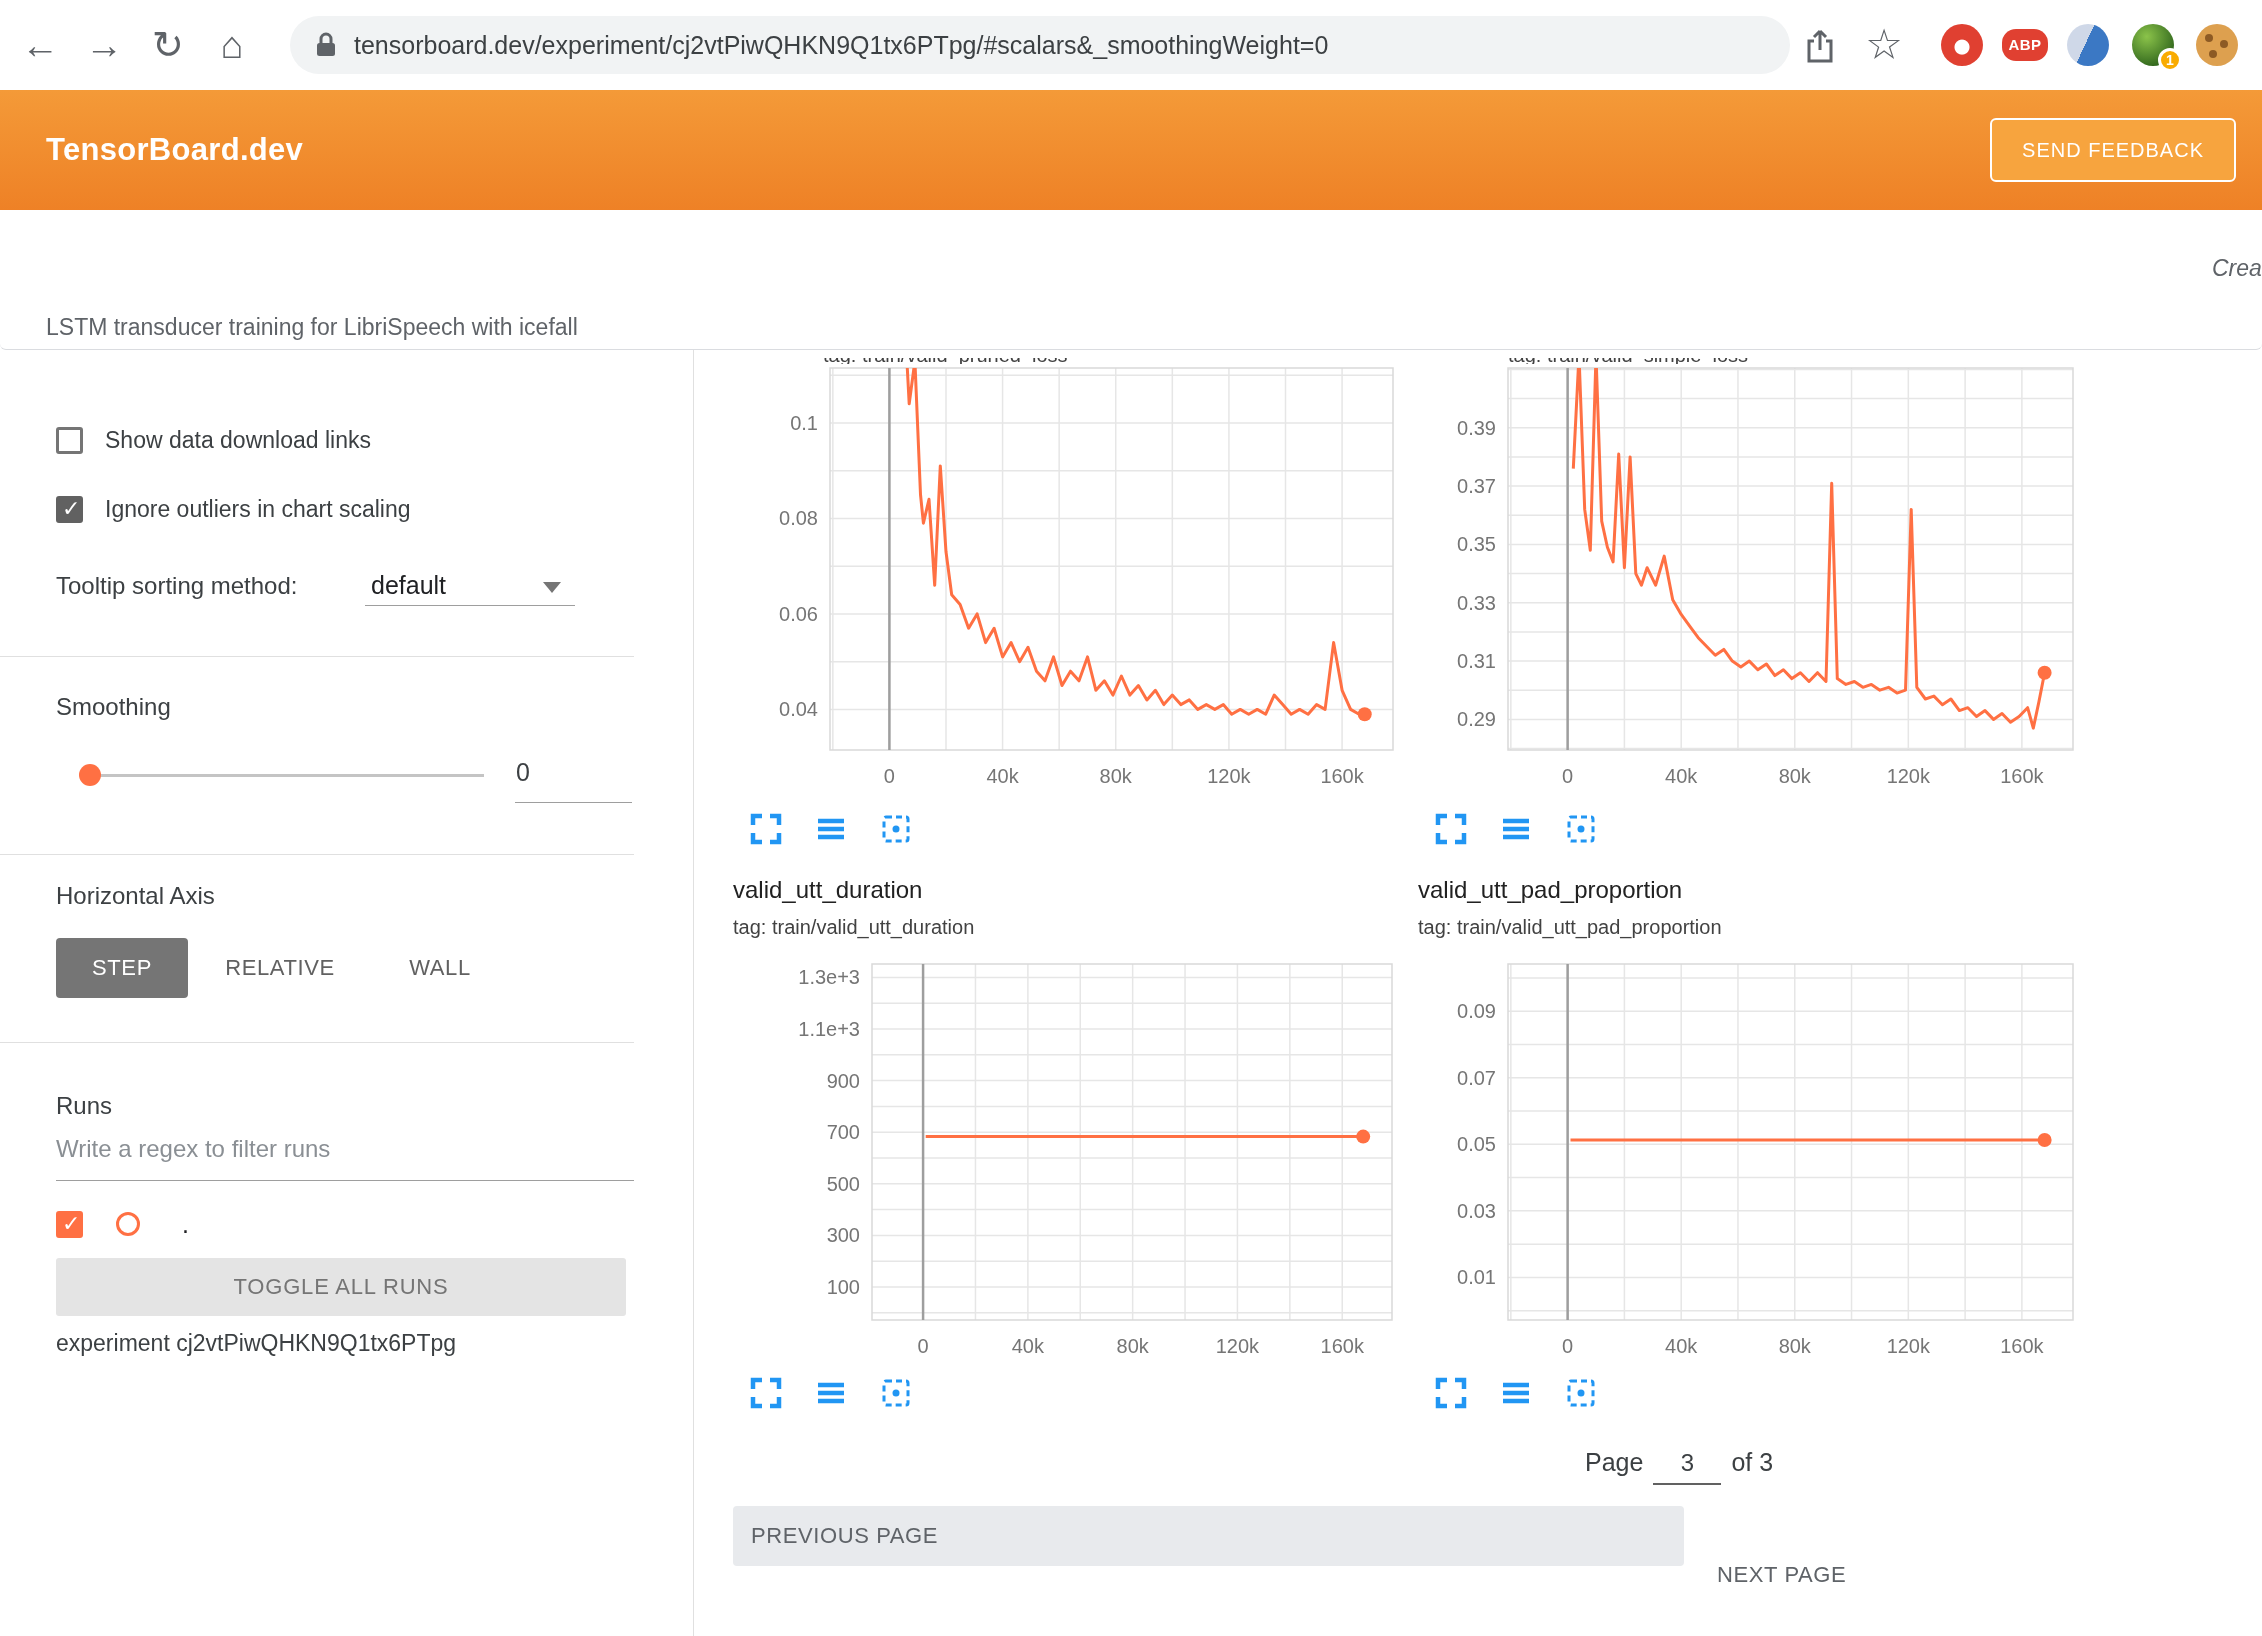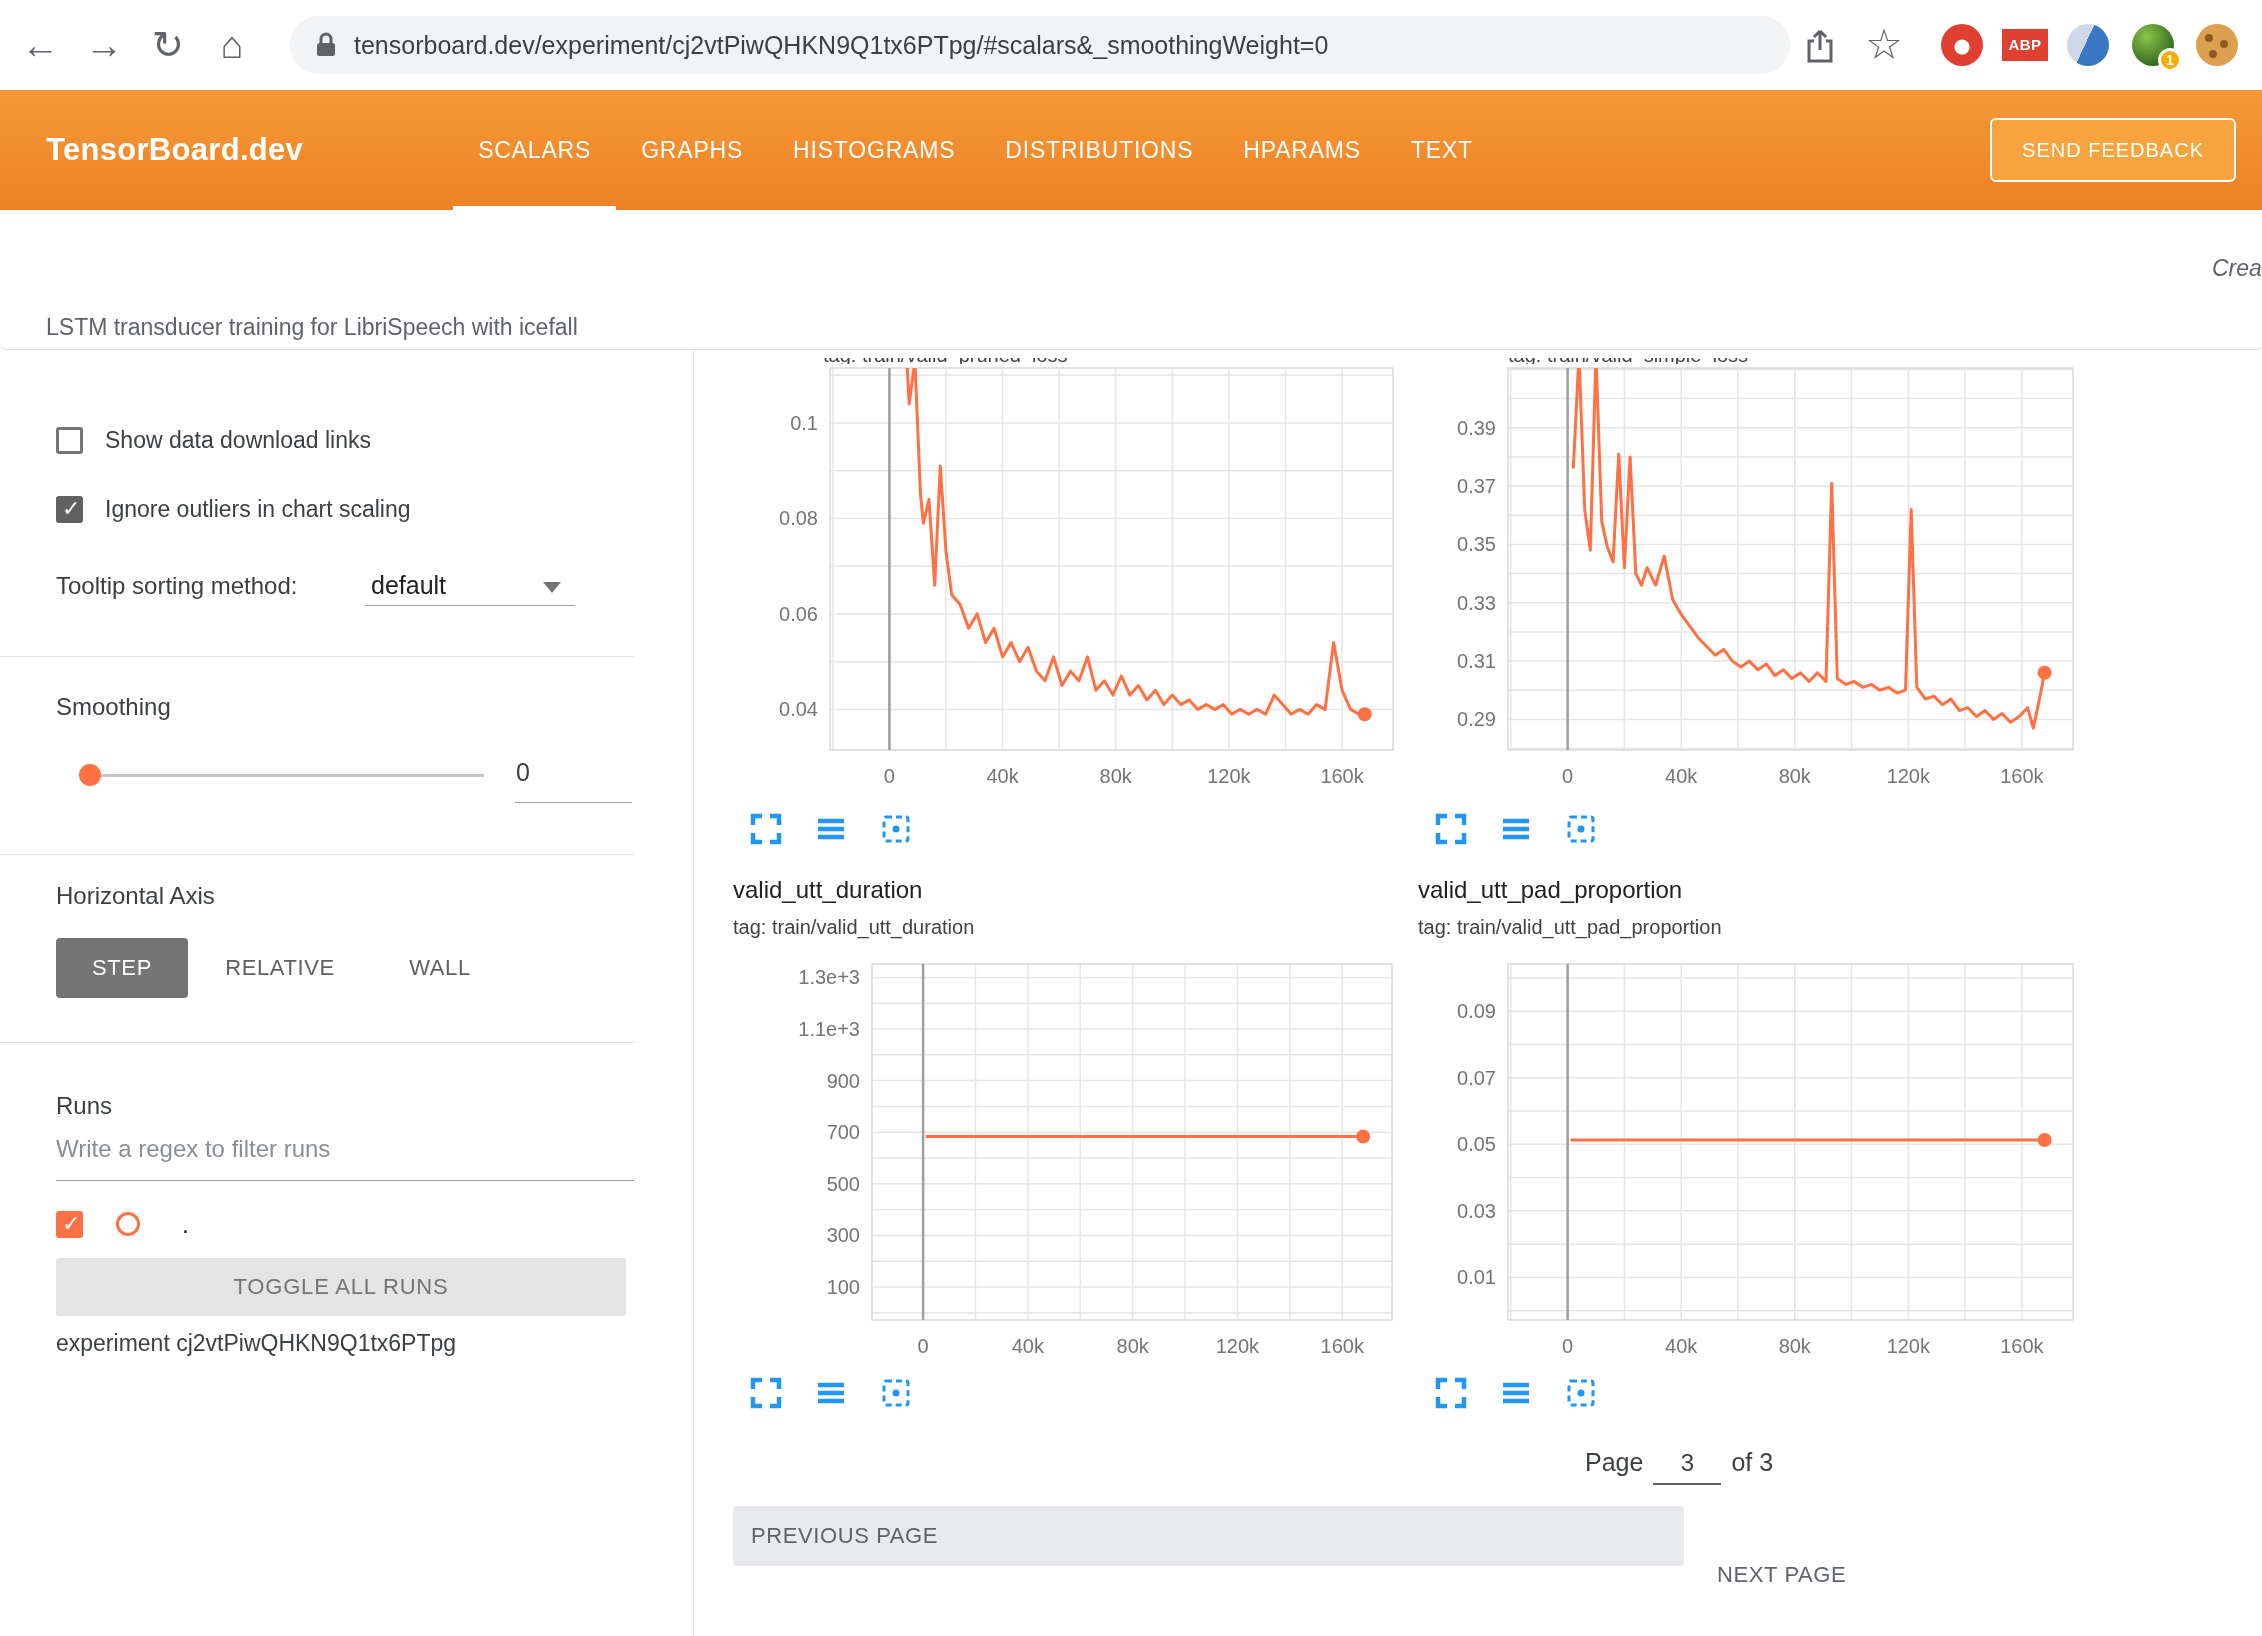--- a/index.html
+++ b/index.html
@@ -8,21 +8,21 @@
   .page { position:relative; width:2262px; height:1636px; background:#fff; overflow:hidden; }
 
   
   .browser { position:absolute; top:0; left:0; width:2262px; height:90px; background:#fff; }
   .bic { position:absolute; color:#5f6368; font-size:38px; line-height:90px; text-align:center; width:56px; top:0; cursor:pointer; }
   .urlbar { position:absolute; left:290px; top:16px; width:1500px; height:58px; border-radius:29px;
             background:#f1f3f4; display:flex; align-items:center; padding-left:24px; }
   .urltext { font-size:25px; color:#3c4043; margin-left:16px; white-space:nowrap; overflow:hidden; }
   .ext { position:absolute; top:24px; width:42px; height:42px; border-radius:50%; }
   .ext.red { background:radial-gradient(circle at 50% 55%, #ffffff 0 7px, #e04031 8px); }
-  .ext.abp { background:#e04031; border-radius:0; width:46px; height:32px; top:29px;
+  .ext.abp { background:#e04031; border-radius:14px; width:46px; height:32px; top:29px;
              color:#fff; font-size:15px; font-weight:bold; text-align:center; line-height:32px; letter-spacing:0.5px; }
   .ext.blue { background:linear-gradient(115deg,#cfd8e8 45%, #3b78c4 45%); }
   .ext.avatar { background:radial-gradient(circle at 35% 30%, #8bc34a, #33691e 75%); }
   .ext .badge { position:absolute; right:-8px; bottom:-6px; width:24px; height:24px; border-radius:50%;
                 background:#f9ab00; border:3px solid #fff; color:#fff; font-size:14px; font-weight:bold;
                 display:flex; align-items:center; justify-content:center; }
   .ext.cookie { background:#dda04f; }
   .ext.cookie i { position:absolute; background:#8d5a24; border-radius:50%; width:8px; height:8px; }
   .ext.cookie i.d1 { left:9px; top:10px; } .ext.cookie i.d2 { left:24px; top:16px; } .ext.cookie i.d3 { left:13px; top:26px; }
 
@@ -140,28 +140,20 @@
     </div>
     <div class="ext cookie" style="left:2196px;">
         <i class="d1"></i>
         <i class="d2"></i>
         <i class="d3"></i>
       </div>
   </div>
 
   <div class="appbar">
     <div class="logo">TensorBoard.dev</div>
-    <div class="tabs">
-      <div class="tab active">SCALARS</div>
-      <div class="tab">GRAPHS</div>
-      <div class="tab">HISTOGRAMS</div>
-      <div class="tab">DISTRIBUTIONS</div>
-      <div class="tab">HPARAMS</div>
-      <div class="tab">TEXT</div>
-    </div>
     <div class="feedback">SEND FEEDBACK</div>
   </div>
 
   <div class="subheader">
     <div class="crea">Crea</div>
     <div class="exp-title">LSTM transducer training for LibriSpeech with icefall</div>
   </div>
 
   <div class="sidebar">
     <div class="srow" style="top:73px;">

